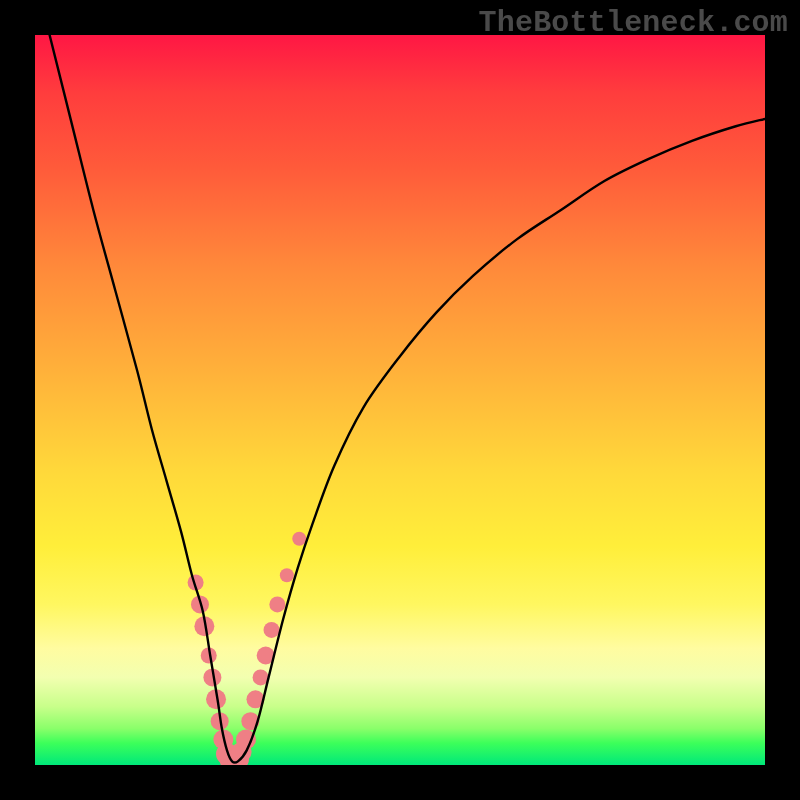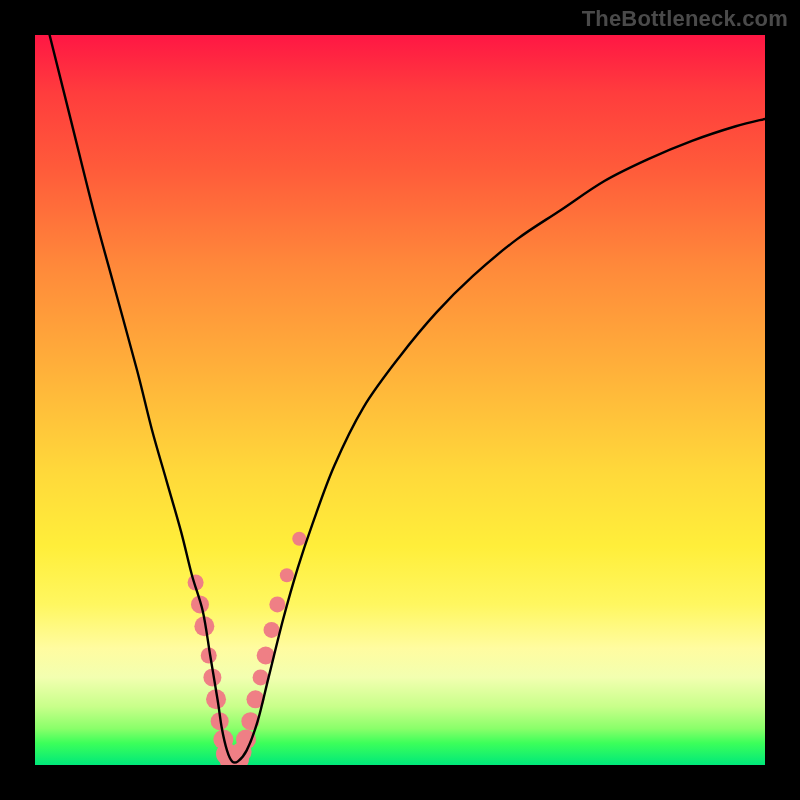--- a/index.html
+++ b/index.html
@@ -37,22 +37,22 @@
       #f2ffb0 88%,
       #c8ff8a 92%,
       #8aff6a 95%,
       #3cff5a 97%,
       #00e87a 100%);
   }
   .watermark {
     position: absolute;
     top: 6px;
     right: 12px;
-    font-family: Liberation Sans, sans-serif;
-    font-size: 22px;
+    font-family: Liberation Mono, monospace;
+    font-size: 30px;
     font-weight: 600;
     color: #4a4a4a;
     letter-spacing: 0.2px;
     user-select: none;
     z-index: 10;
   }
   svg.curve {
     position: absolute;
     left: 0;
     top: 0;

